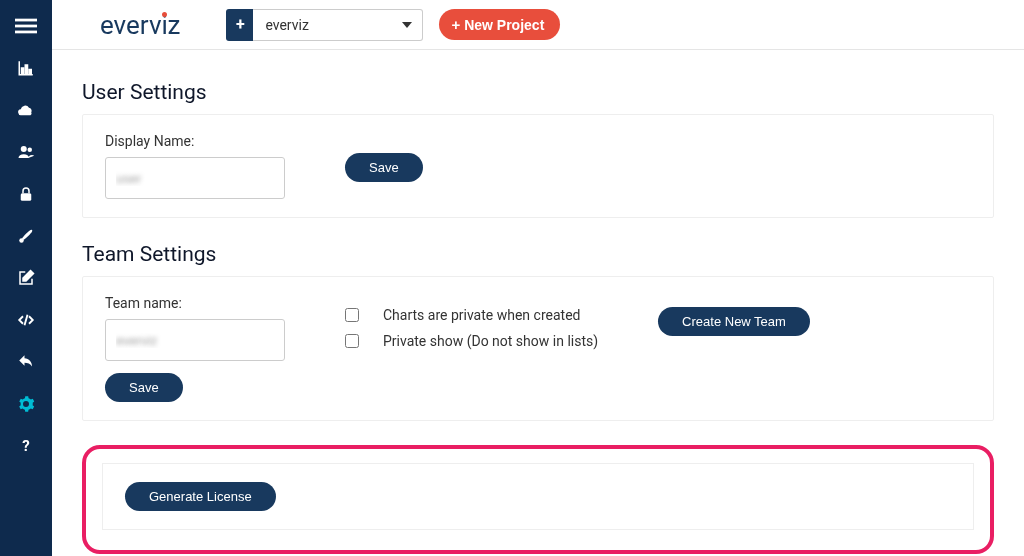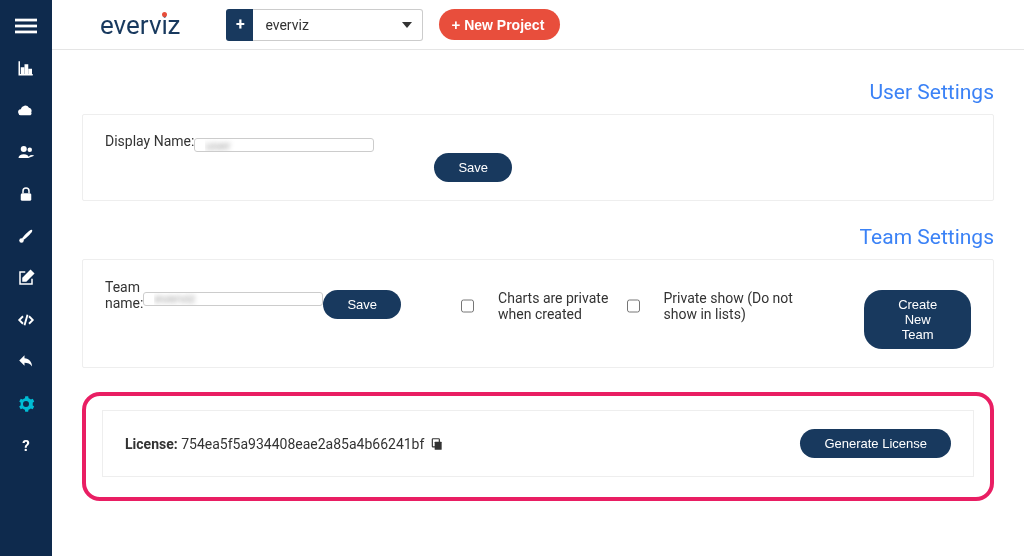--- a/index.html
+++ b/index.html
@@ -17,27 +17,27 @@
     .plus-badge { width: 22px; height: 22px; background: #18395e; color: #fff; display: flex; align-items: center; justify-content: center; border-radius: 3px; font-size: 16px; font-weight: 700; margin-right: 0; }
     .dropdown { position: relative; height: 32px; border: 1px solid #ccc; border-radius: 3px; display: flex; align-items: center; padding: 0 28px 0 12px; min-width: 170px; font-size: 14px; color: #333; cursor: pointer; background: #fff; }
     .dropdown.first { border-top-left-radius: 0; border-bottom-left-radius: 0; border-left: none; margin-left: -1px; }
     .dropdown .caret { position: absolute; right: 10px; top: 50%; transform: translateY(-50%); }
     .plus-dd-wrap { display: flex; align-items: center; }
     .plus-dd-wrap .plus-badge { border-top-right-radius: 0; border-bottom-right-radius: 0; height: 32px; width: 28px; }
     .btn-new { background: #e84e3c; color: #fff; border: none; border-radius: 20px; padding: 7px 16px 7px 12px; font-size: 14px; font-weight: 600; cursor: pointer; display: flex; align-items: center; gap: 4px; margin-left: 10px; }
     .btn-new .plus { font-size: 15px; font-weight: 700; }
     .content { flex: 1; padding: 30px 30px 10px 30px; overflow: auto; }
     .section { margin-bottom: 24px; }
-    .section-title { font-size: 21px; font-weight: 400; color: #3b82f6; margin-bottom: 10px; text-align: right; }
+    .section-title { font-size: 21px; font-weight: 400; color: #0f172a; margin-bottom: 10px; }
     .panel { border: 1px solid #eee; background: #fff; padding: 18px 22px; border-radius: 2px; }
     .label { font-size: 14px; color: #333; margin-bottom: 8px; display: block; }
-    .text-input { width: 180px; height: 14px; border: 1px solid #ccc; border-radius: 3px; padding: 0 10px; font-size: 13px; color: #999; filter: blur(0); }
+    .text-input { width: 180px; height: 42px; border: 1px solid #ccc; border-radius: 3px; padding: 0 10px; font-size: 13px; color: #999; filter: blur(0); }
     .text-input.blurred { color: transparent; text-shadow: 0 0 5px rgba(0,0,0,0.4); }
     .row { display: flex; align-items: flex-start; gap: 60px; }
-    .col { display: flex; flex-direction: row; align-items: center; }
+    .col { display: flex; flex-direction: column; }
     .btn { border: none; border-radius: 18px; padding: 7px 24px; font-size: 13px; color: #fff; cursor: pointer; font-weight: 500; }
     .btn-dark { background: #18395e; }
     .btn-red { background: #e84e3c; }
     .inline-row { display: flex; align-items: center; gap: 8px; margin-top: 12px; }
     .check-row { display: flex; align-items: center; gap: 24px; font-size: 14px; color: #333; margin-bottom: 10px; }
     .check-row input { width: 14px; height: 14px; }
     .team-row { display: flex; align-items: flex-start; gap: 60px; }
     .team-checks { padding-top: 12px; }
     .team-btn-col { padding-top: 12px; }
     .cms-wrap { border: 4px solid #e91e63; border-radius: 18px; padding: 14px 16px 20px 16px; }
@@ -182,28 +182,19 @@
             </div>
             <div class="col team-btn-col">
               <button class="btn btn-dark">Create New Team</button>
             </div>
           </div>
         </div>
       </div>
 
       <div class="cms-wrap">
         <div class="cms-panel">
-          <div class="license-text">
-            <span><b>License:</b> <span>754ea5f5a934408eae2a85a4b66241bf</span></span>
-            <span class="copy-icon">
-              <svg viewBox="0 0 24 24" fill="#333">
-                  <rect x="8" y="8" width="12" height="14" rx="1"></rect>
-                  <rect x="4" y="3" width="12" height="14" rx="1" fill="none" stroke="#333" stroke-width="2"></rect>
-                </svg>
-            </span>
-          </div>
           <button class="btn btn-dark">Generate License</button>
         </div>
       </div>
 
     </div>
   </div>
 </div>
 
 </body></html>

